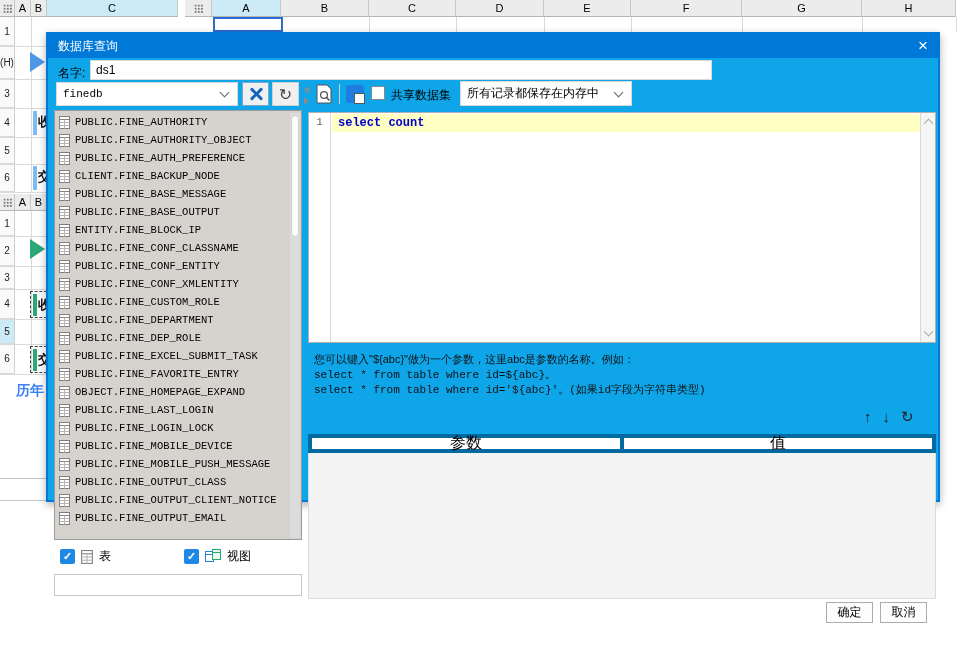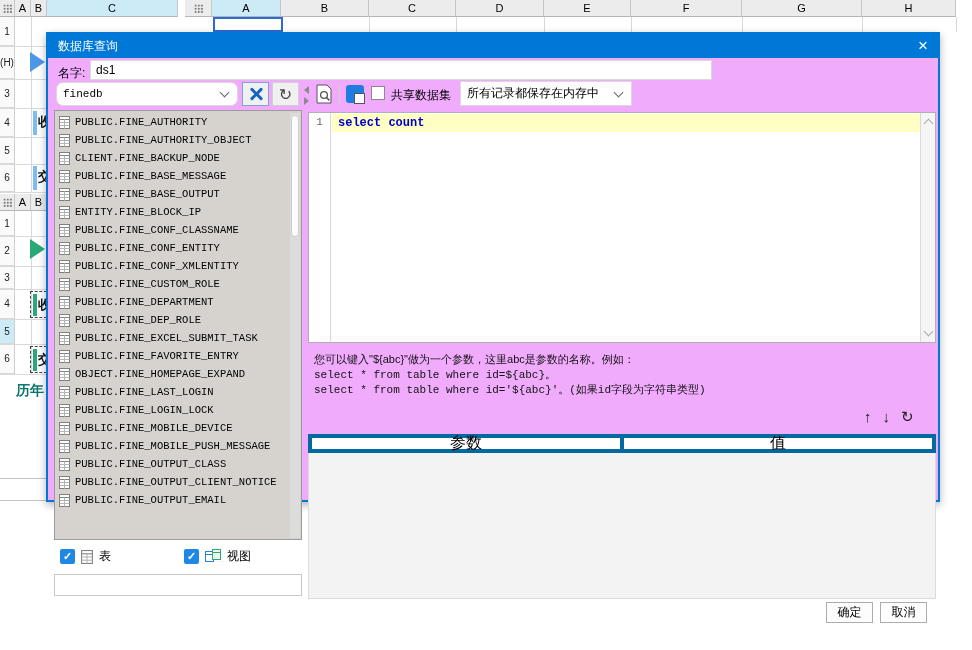--- a/index.html
+++ b/index.html
@@ -26,24 +26,24 @@
   .selcell { border:2px solid #2b6cd4; background:#fff; }
   .rowhead { width:15px; background:#fafafa; border-right:1px solid #cfcfcf; border-bottom:1px solid #d9d9d9;
              display:flex; align-items:center; justify-content:center; font-size:10px; color:#222; }
   .rowhead.hl { background:#cdeaf7; }
   .hline { position:absolute; left:0; width:46px; height:1px; background:#d9d9d9; }
   .vline { position:absolute; width:1px; background:#d9d9d9; }
   .tri-r { width:0; height:0; border-top:10px solid transparent; border-bottom:10px solid transparent; }
   .bar { width:4px; }
   .cellchar { position:absolute; font-size:13px; color:#111; font-weight:bold; }
   .dashbox { position:absolute; border:1px dashed #444; }
-  .sheet-label { position:absolute; font-weight:bold; font-size:14px; color:#0f766e; }
+  .sheet-label { position:absolute; font-weight:bold; font-size:14px; color:#3b82f6; }
 
   
-  .dialog { position:absolute; left:46px; top:32px; width:894px; height:470px; background:#f0abfc;
+  .dialog { position:absolute; left:46px; top:32px; width:894px; height:470px; background:#0ea5e9;
             border:2px solid #0078d7; box-shadow:0 3px 8px rgba(0,0,0,.3);padding-left:44px; }
   .titlebar { position:absolute; left:0; top:0; width:100%; height:24px; background:#0078d7; color:#fff;
               display:flex; align-items:center; padding:0 10px; font-size:12px; }
   .close-x { position:absolute; right:10px; top:1px; color:#fff; font-size:17px; cursor:pointer; line-height:22px; }
   .namelabel { position:absolute; left:10px; top:31px; font-size:12px; }
   .nameinput { position:absolute; left:42px; top:26px; width:622px; height:20px; background:#fff;
                border:1px solid #d9d9d9; font-size:12px; padding:0 5px; font-family:"Liberation Sans",sans-serif; }
 
   .combo { position:absolute; background:#fff; border:1px solid #d9d9d9; display:flex; align-items:center; }
   .combo .txt { flex:1; padding-left:6px; white-space:nowrap; overflow:hidden; }
@@ -222,21 +222,21 @@
 
   <div class="dialog">
     <div class="titlebar">
       <span>数据库查询</span>
       <span class="close-x">×</span>
     </div>
 
     <div class="namelabel">名字:</div>
     <input class="nameinput" value="ds1" style="">
 
-    <div class="combo" style="left:8px;top:48px;width:182px;height:24px;border-radius:7px;">
+    <div class="combo" style="left:8px;top:48px;width:182px;height:24px;">
       <span class="txt" style="font-family:'Liberation Mono',monospace;font-size:11px;">finedb</span>
       <span class="chev"></span>
     </div>
     <div class="toolbtn b-wrench" style="left:194px;top:48px;">
       <span class="wrenchx">
           <i></i>
           <i></i>
         </span>
     </div>
     <div class="toolbtn b-refresh" style="left:224px;top:48px;">
@@ -260,20 +260,30 @@
           <svg width="11" height="13" viewBox="0 0 11 13">
             <rect x="0.5" y="0.5" width="10" height="12" fill="#fff" stroke="#808080"></rect>
             <line x1="0.5" y1="3.5" x2="10.5" y2="3.5" stroke="#808080"></line>
             <line x1="0.5" y1="6.5" x2="10.5" y2="6.5" stroke="#b5b5b5"></line>
             <line x1="0.5" y1="9.5" x2="10.5" y2="9.5" stroke="#b5b5b5"></line>
             <line x1="5.5" y1="3.5" x2="5.5" y2="12.5" stroke="#b5b5b5"></line>
           </svg>
           <span>PUBLIC.FINE_AUTHORITY_OBJECT</span>
         </div>
 
+        <div class="titem">
+          <svg width="11" height="13" viewBox="0 0 11 13">
+            <rect x="0.5" y="0.5" width="10" height="12" fill="#fff" stroke="#808080"></rect>
+            <line x1="0.5" y1="3.5" x2="10.5" y2="3.5" stroke="#808080"></line>
+            <line x1="0.5" y1="6.5" x2="10.5" y2="6.5" stroke="#b5b5b5"></line>
+            <line x1="0.5" y1="9.5" x2="10.5" y2="9.5" stroke="#b5b5b5"></line>
+            <line x1="5.5" y1="3.5" x2="5.5" y2="12.5" stroke="#b5b5b5"></line>
+          </svg>
+          <span>PUBLIC.FINE_AUTH_PREFERENCE</span>
+        </div>
 
         <div class="titem">
           <svg width="11" height="13" viewBox="0 0 11 13">
             <rect x="0.5" y="0.5" width="10" height="12" fill="#fff" stroke="#808080"></rect>
             <line x1="0.5" y1="3.5" x2="10.5" y2="3.5" stroke="#808080"></line>
             <line x1="0.5" y1="6.5" x2="10.5" y2="6.5" stroke="#b5b5b5"></line>
             <line x1="0.5" y1="9.5" x2="10.5" y2="9.5" stroke="#b5b5b5"></line>
             <line x1="5.5" y1="3.5" x2="5.5" y2="12.5" stroke="#b5b5b5"></line>
           </svg>
           <span>CLIENT.FINE_BACKUP_NODE</span>

